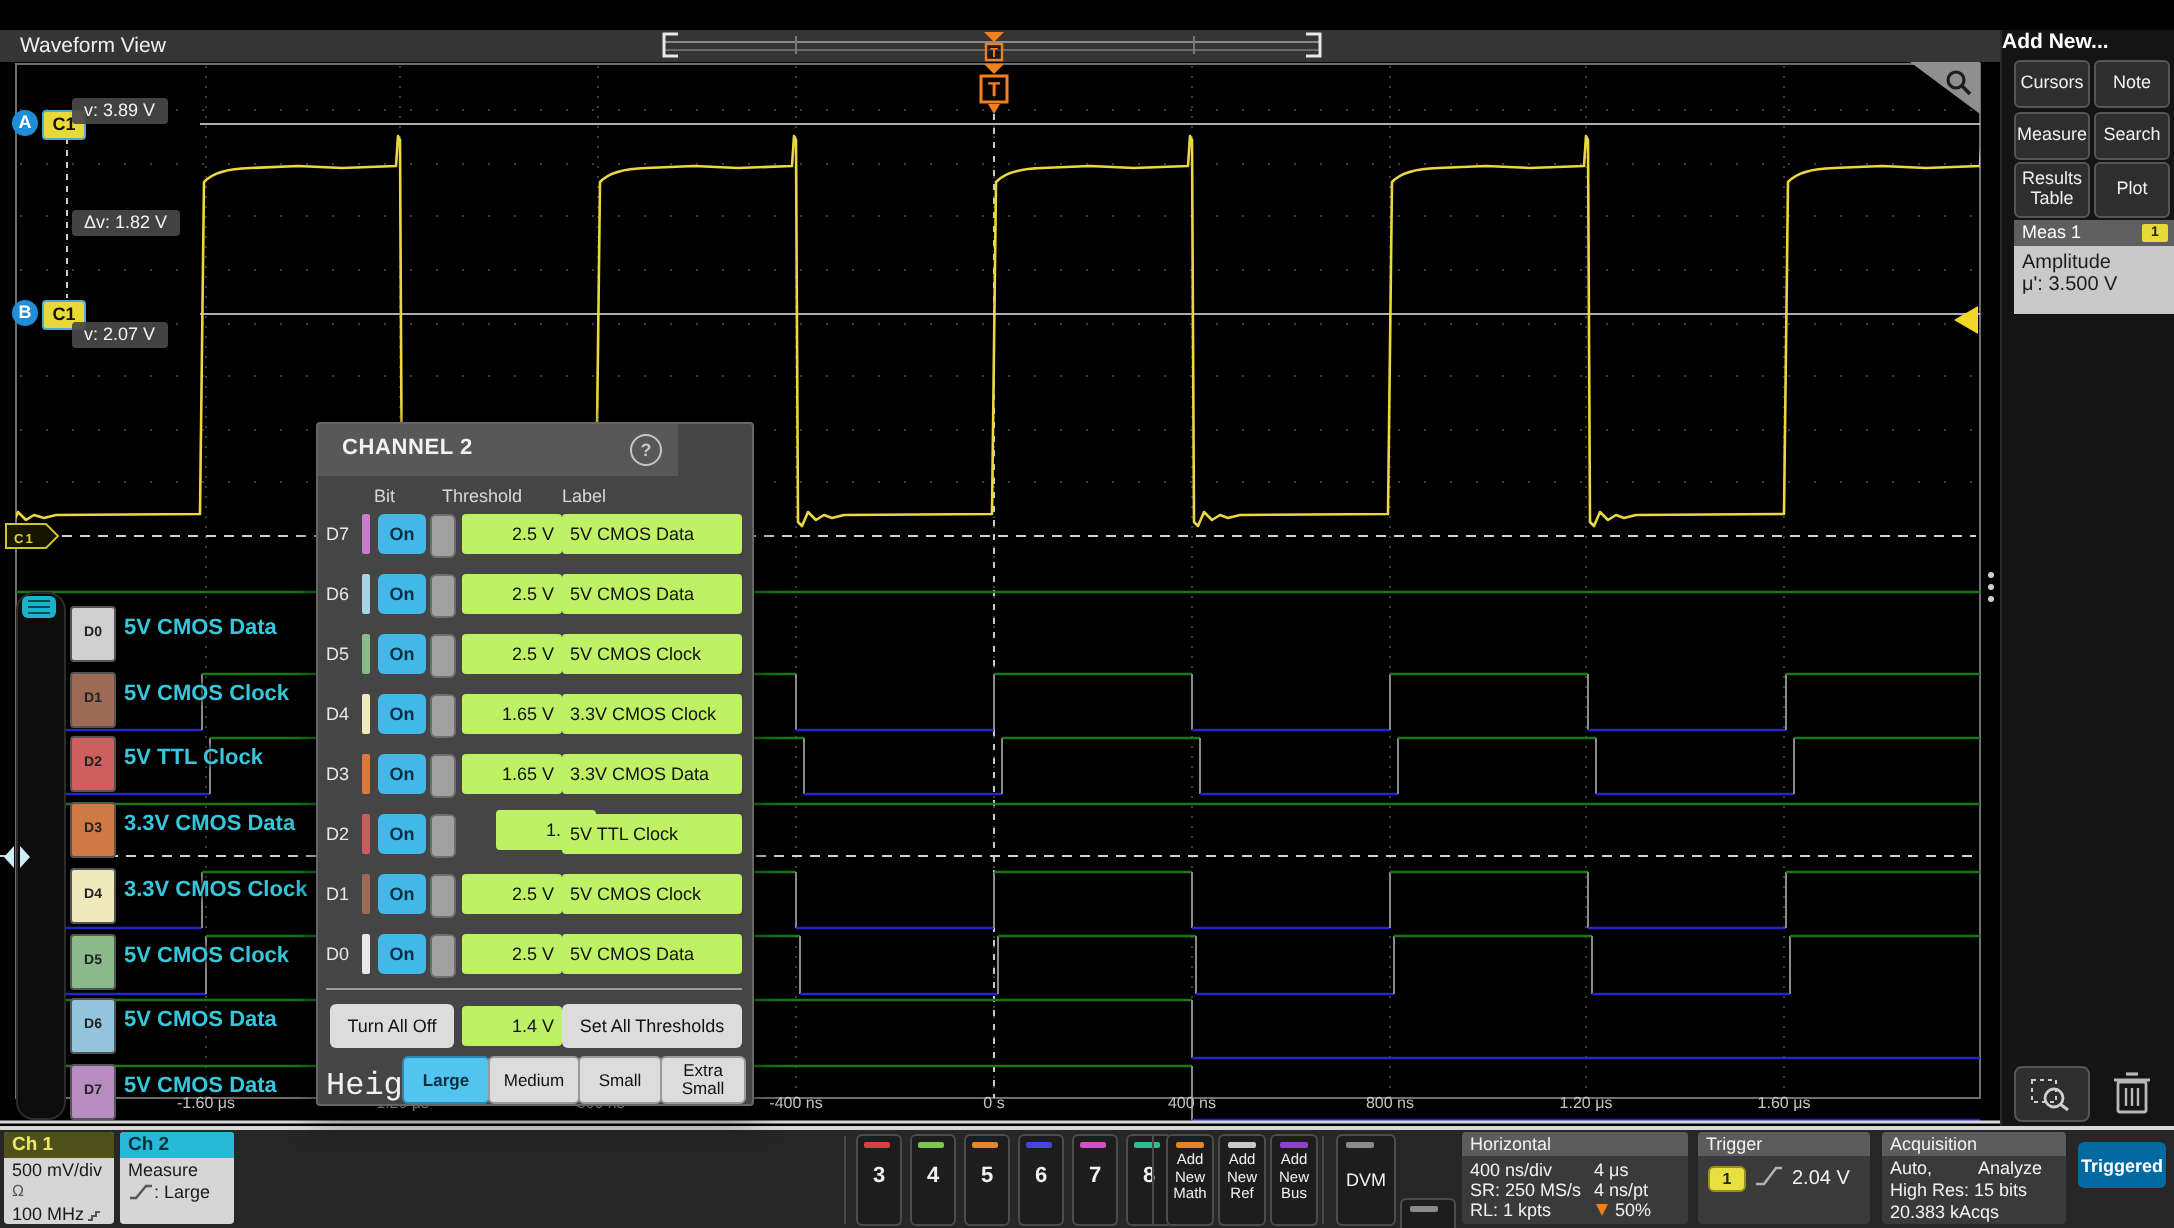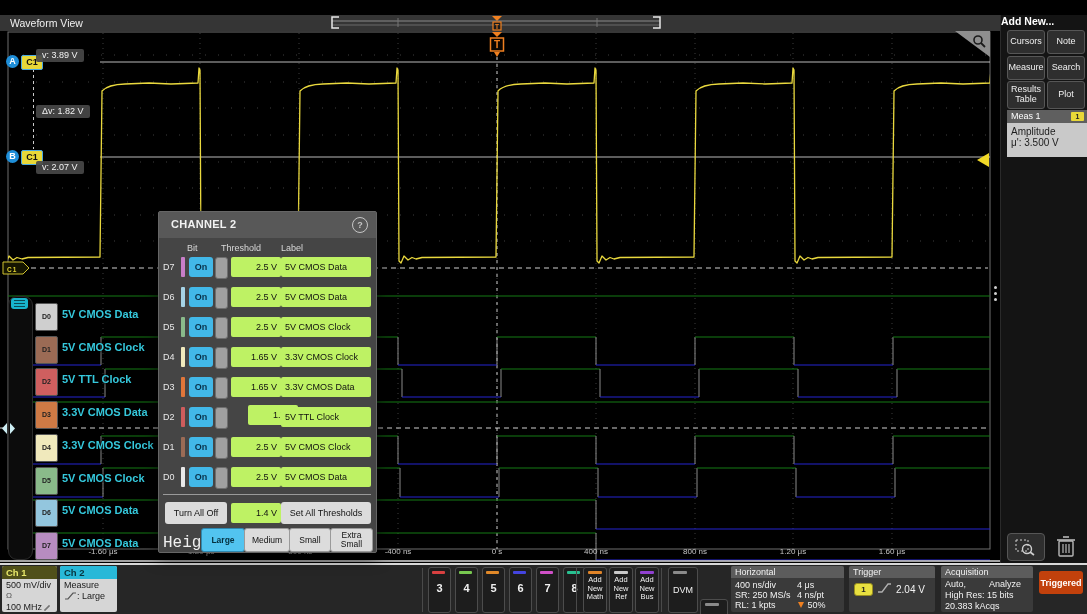--- a/index.html
+++ b/index.html
@@ -29,21 +29,21 @@
   
   .dchip{width:21px;height:26px;border-radius:2px;border:1px solid #555;color:#222;font-size:7px;
          text-align:center;line-height:26px;font-weight:bold;}
   .dlabel{color:#35c8dc;font-size:11px;font-weight:bold;text-shadow:0 0 4px #000,0 0 2px #000;white-space:nowrap;}
   #dgroup{left:8px;top:265px;width:23px;height:262px;background:#0c0c0c;border:1px solid #2c2c2c;border-radius:9px;}
   #dgrip{left:2px;top:1px;width:17px;height:11px;background:#18b4cc;border-radius:3px;}
   #dgrip div{height:1px;background:#0a4a55;margin:2px 3px 0 3px;}
   
   #dialog{left:158px;top:180px;width:217px;height:340px;background:#454545;border:1px solid #666;
           border-radius:2px;box-shadow:0 4px 16px rgba(0,0,0,.7);z-index:30;}
-  #dialog-title{left:0;top:0;width:217px;height:26px;background:#585858;}
+  #dialog-title{left:0;top:0;width:180px;height:26px;background:#585858;}
   #dialog-title span{position:absolute;left:12px;top:6px;color:#f2f2f2;font-size:11px;font-weight:bold;letter-spacing:.3px;}
   #dialog-help{right:8px;top:5px;width:14px;height:14px;border:1.5px solid #c6c6c6;border-radius:50%;
                color:#c6c6c6;font-size:9px;font-weight:bold;text-align:center;line-height:14px;}
   .dlg-colhead{color:#d8d8d8;font-size:9px;top:31px;}
   .dlg-bitname{color:#e8e8e8;font-size:9px;width:18px;}
   .dlg-bar{width:4px;height:20px;border-radius:1px;}
   .dlg-on{width:24px;height:20px;background:#42b8e8;border-radius:3px;color:#083048;font-size:9px;
           font-weight:bold;text-align:center;line-height:20px;}
   .dlg-knob{width:11px;height:20px;background:#a0a0a0;border:1px solid #6e6e6e;border-radius:3px;}
   .dlg-field{height:20px;background:#bef264;border-radius:2px;color:#111;font-size:9px;line-height:20px;}
@@ -504,16 +504,16 @@
   </div>
 
   <div class="abs panel" style="left:941px;width:92px;">
     <div class="hd">Acquisition</div>
     <div class="row" style="left:4px;top:13px;">Auto,</div>
     <div class="row" style="left:48px;top:13px;">Analyze</div>
     <div class="row" style="left:4px;top:24px;">High Res: 15 bits</div>
     <div class="row" style="left:4px;top:35px;">20.383 kAcqs</div>
   </div>
 
-  <div class="abs" id="triggered" style="left: 1039px; top: 6px; width: 44px; height: 23px; background: #c2410c;">Triggered</div>
+  <div class="abs" id="triggered" style="left: 1039px; top: 6px; width: 44px; height: 23px; background: #0369a1;">Triggered</div>
 </div>
 
 </div>
 
 </body></html>

